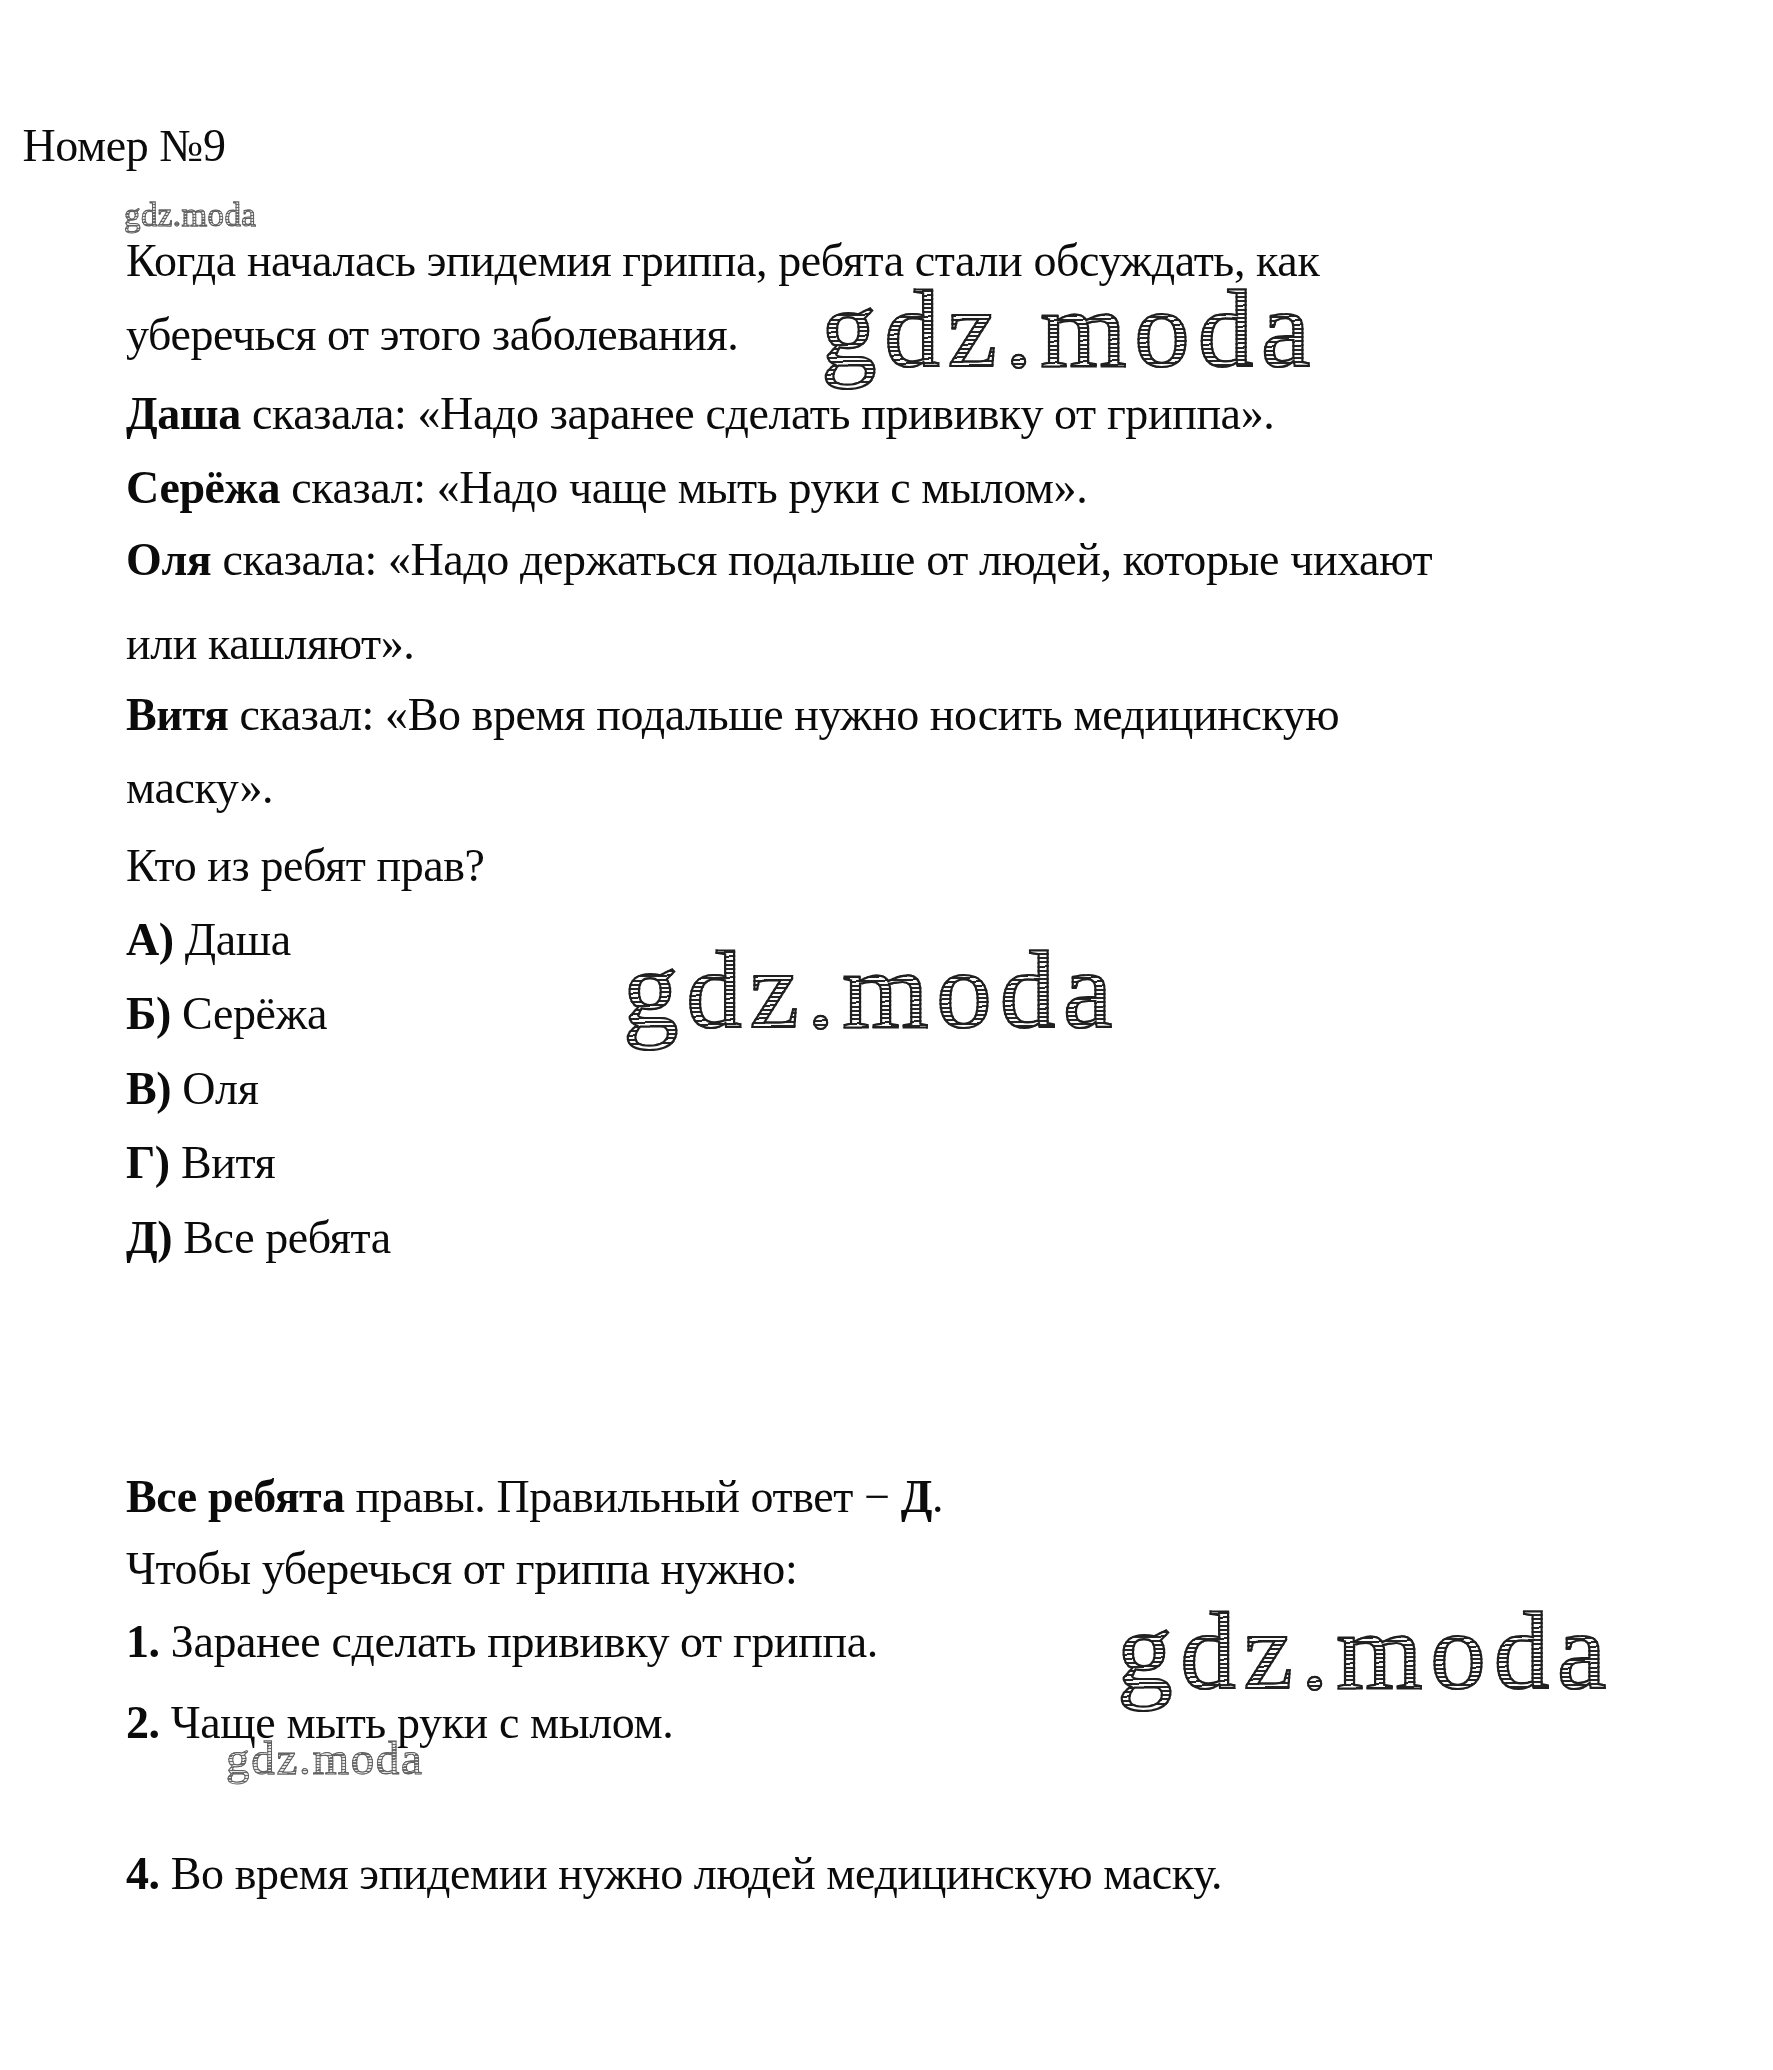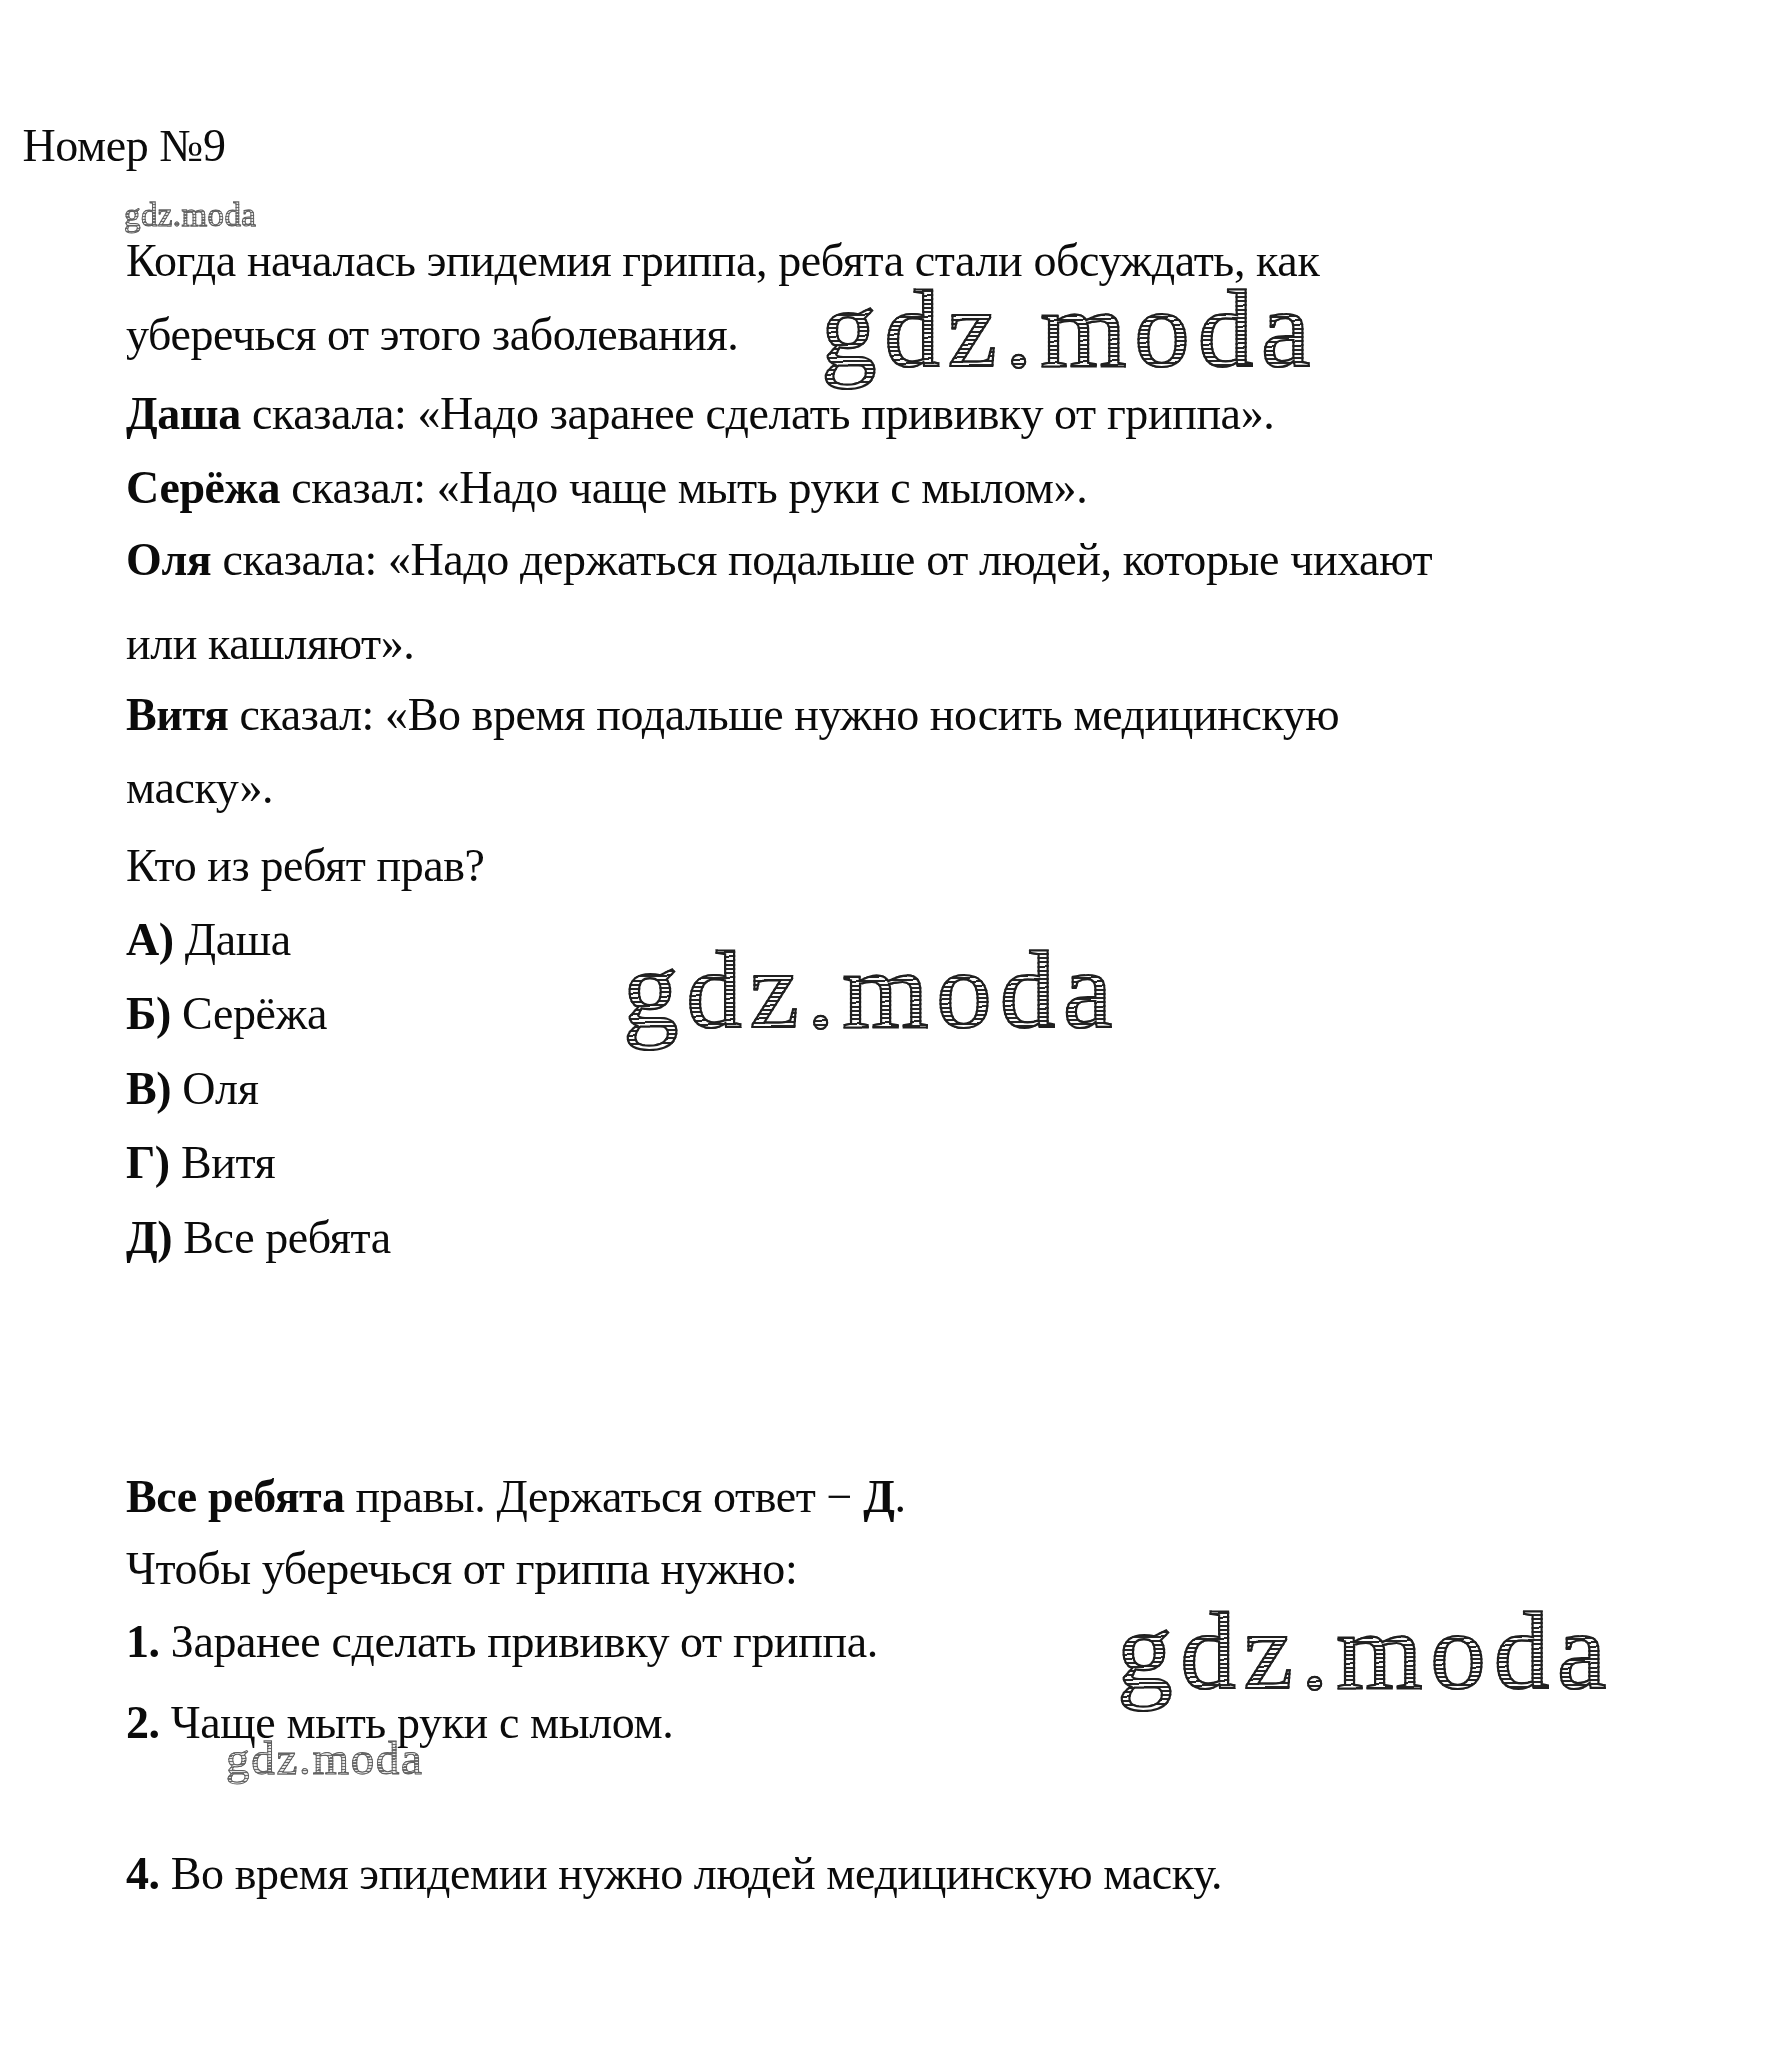--- a/index.html
+++ b/index.html
@@ -90,21 +90,21 @@
   <div class="line" style="top:761px">маску».</div>
   <div class="line" style="top:839px">Кто из ребят прав?</div>
 
   <div class="line" style="top:913px"><b>А)</b><span> Даша</span></div>
   <div class="line" style="top:987px"><b>Б)</b><span> Серёжа</span></div>
   <div class="line" style="top:1062px"><b>В)</b><span> Оля</span></div>
   <div class="line" style="top:1136px"><b>Г)</b><span> Витя</span></div>
   <div class="line" style="top:1211px"><b>Д)</b><span> Все ребята</span></div>
 
 
-  <div class="line" style="top:1470px"><b>Все ребята</b><span> правы. Держаться ответ − </span><b>Д</b><span>.</span></div>
+  <div class="line" style="top:1470px"><b>Все ребята</b><span> правы. Правильный ответ − </span><b>Д</b><span>.</span></div>
 
   <div class="line" style="top:1542px">Чтобы уберечься от гриппа нужно:</div>
 
   <div class="line" style="top:1615px"><b>1.</b><span> Заранее сделать прививку от гриппа.</span></div>
   <div class="line" style="top:1696px"><b>2.</b><span> Чаще мыть руки с мылом.</span></div>
   <div class="line" style="top:1847px"><b>4.</b><span> Во время эпидемии нужно людей медицинскую маску.</span></div>
 
 </div>
 
 

